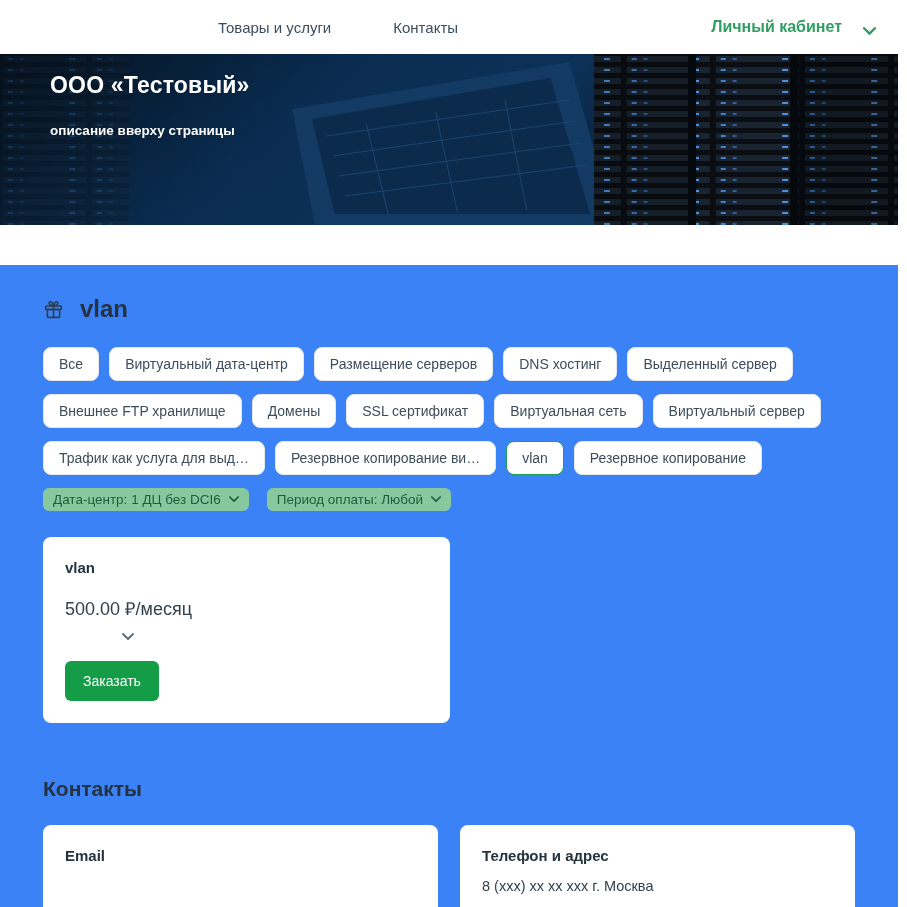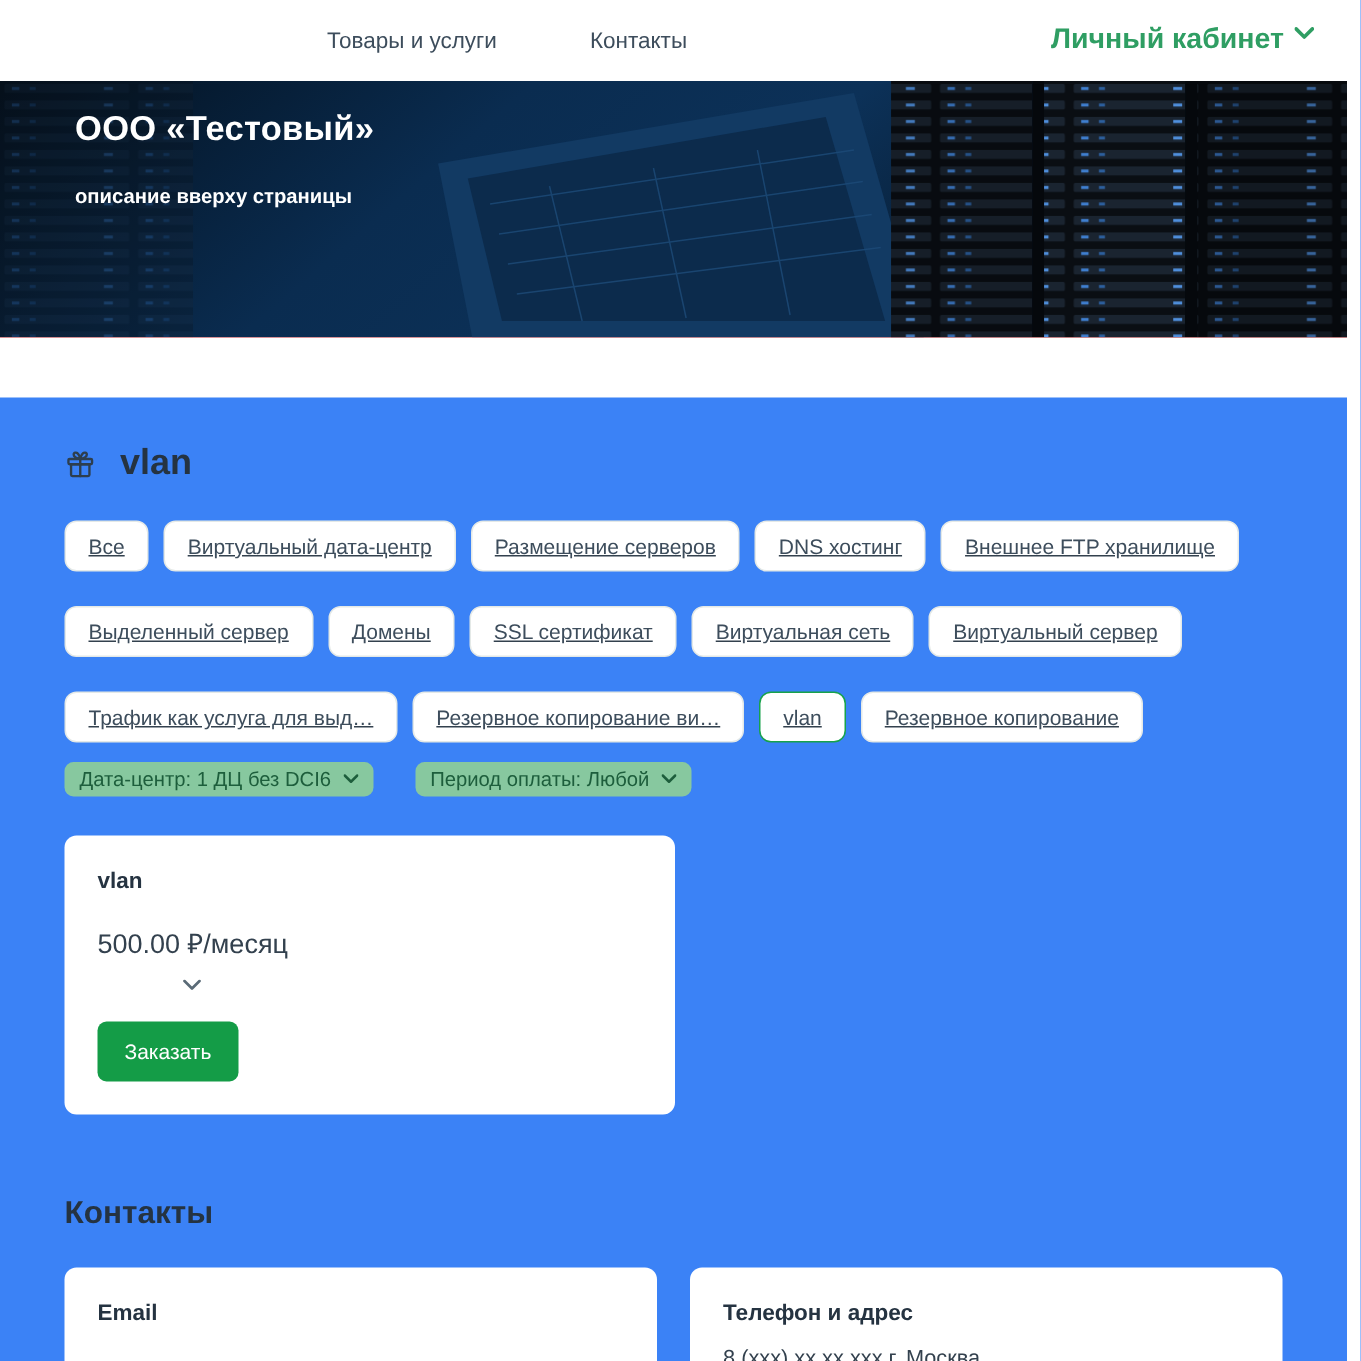--- a/index.html
+++ b/index.html
@@ -18,58 +18,58 @@
     background: #ffffff;
     display: flex;
     align-items: center;
   }
   .nav-links { display: flex; gap: 62px; margin-left: 218px; }
   .nav-link { font-size: 15px; color: #3d4d5c; cursor: pointer; }
   .account {
     margin-left: auto;
     margin-right: 22px;
     color: #2f9e63;
-    font-size: 19px;
-    display: flex;
-    align-items: flex-start;
-    gap: 7px;
+    font-size: 16px;
+    display: flex;
+    align-items: flex-end;
+    gap: 21px;
     cursor: pointer;
     font-weight: bold;
   }
   .account .chev { margin-top: 2px; }
 
   
-  .hero { position: relative; height: 171px; overflow: hidden; background: #ef4444; text-decoration: underline; }
+  .hero { position: relative; height: 171px; overflow: hidden; background: #4d7c0f; text-decoration: underline; }
   .hero-art { position: absolute; inset: 0; width: 100%; height: 100%; display: block; }
   .hero-text { position: absolute; left: 50px; top: 18px; z-index: 2; }
   .hero-title { margin: 0; font-size: 23px; font-weight: bold; color: #ffffff; letter-spacing: 0.2px; }
   .hero-subtitle { margin-top: 24px; font-size: 13.5px; font-weight: bold; color: #ffffff; }
 
   
   .main { background: #3b82f6; padding: 20px 43px 56px; margin-top: 40px; }
 
   .page-title-row { display: flex; align-items: center; gap: 16px; margin: 10px 0 24px; }
   .gift-icon { width: 21px; height: 21px; color: #2d3e4e; flex: 0 0 auto; }
   .page-title { font-size: 24px; font-weight: bold; color: #253341; }
 
-  .chips { display: flex; flex-wrap: wrap; gap: 23px 10px; text-decoration: underline; }
+  .chips { display: flex; flex-wrap: wrap; gap: 13px 10px; }
   .chip {
     background: #ffffff;
     border: 1px solid #e4e9e7;
     border-radius: 8px;
     padding: 8px 15px;
     font-size: 14px;
     color: #3d4d5c;
     cursor: pointer;
     font-family: "Liberation Sans", sans-serif;
     line-height: 1.15;
   }
   .chip--active { border-color: #17a24b; }
 
-  .tag-filters { display: flex; gap: 28px; margin-top: 13px; }
+  .tag-filters { display: flex; gap: 18px; margin-top: 13px; }
   .tag {
     background: #87c89f;
     color: #1d5e3c;
     font-size: 13.5px;
     padding: 4px 10px;
     border-radius: 6px;
     display: flex;
     align-items: center;
     gap: 8px;
     cursor: pointer;
@@ -194,22 +194,22 @@
         </svg>
       </span>
       <span class="page-title">vlan</span>
     </div>
 
     <div class="chips">
       <button class="chip">Все</button>
       <button class="chip">Виртуальный дата-центр</button>
       <button class="chip">Размещение серверов</button>
       <button class="chip">DNS хостинг</button>
+      <button class="chip">Выделенный сервер</button>
       <button class="chip">Внешнее FTP хранилище</button>
-      <button class="chip">Выделенный сервер</button>
       <button class="chip">Домены</button>
       <button class="chip">SSL сертификат</button>
       <button class="chip">Виртуальная сеть</button>
       <button class="chip">Виртуальный сервер</button>
       <button class="chip">Трафик как услуга для выд…</button>
       <button class="chip">Резервное копирование ви…</button>
       <button class="chip chip--active">vlan</button>
       <button class="chip">Резервное копирование</button>
     </div>
 

